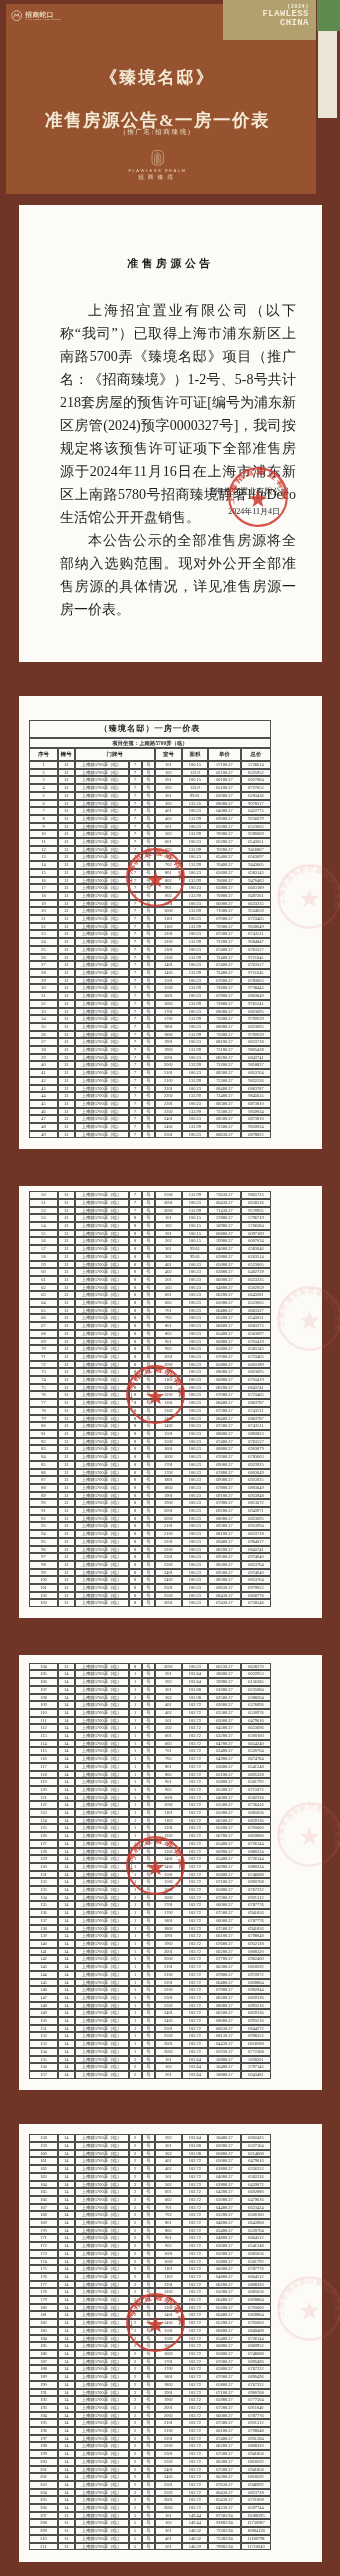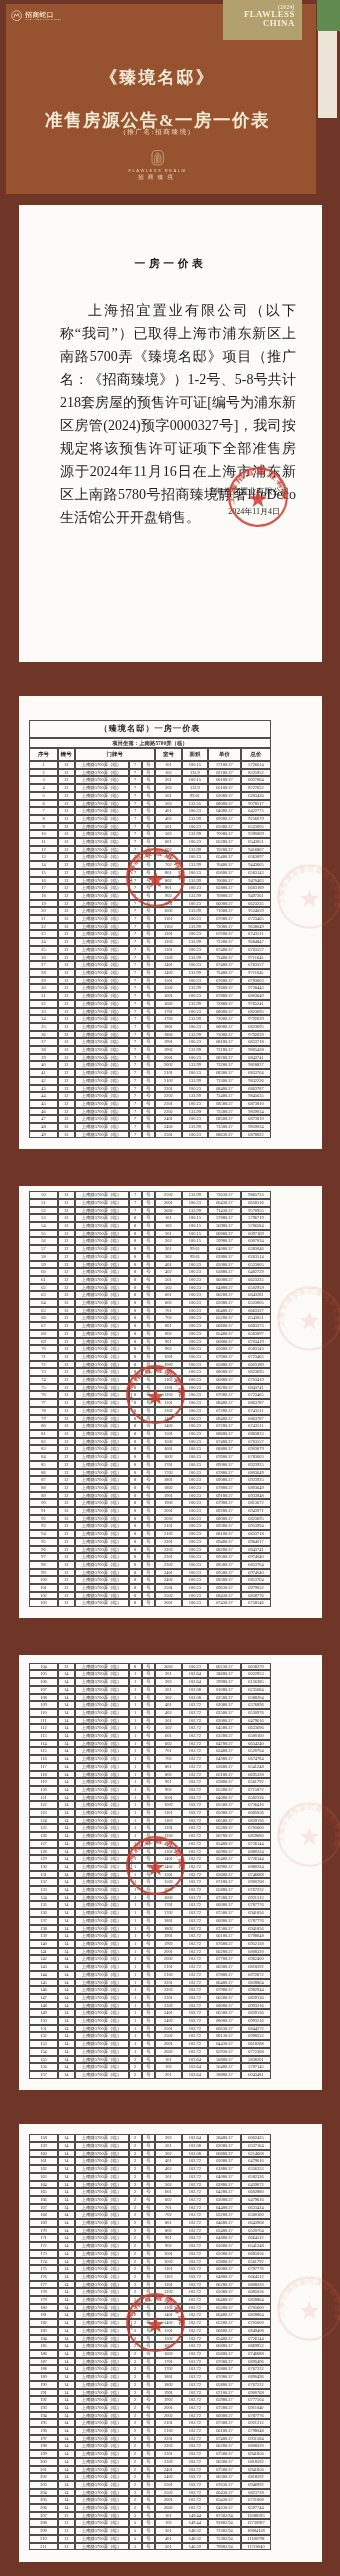--- a/index.html
+++ b/index.html
@@ -2,23 +2,23 @@
 <html style="font-size:8.2px"><head>
 <meta charset="utf-8">
 <style>
   html,body{margin:0;padding:0;background:#4a241a;}
   .canvas{position:relative;width:340px;height:3046px;margin:0 auto;background:#6F3526;
           font-family:"Liberation Serif","DejaVu Serif",serif;overflow:hidden;}
 
   
   .cover{position:absolute;left:0;top:0;width:340px;height:194px;background:#6F3526;}
   .cover-panel{position:absolute;left:5.7px;top:4.1px;width:310px;height:190px;background:#97532F;}
-  .tan-block{position:absolute;left:223px;top:0;width:79px;height:40px;background:#B3A06F;
+  .tan-block{position:absolute;left:223px;top:0;width:93px;height:40px;background:#B3A06F;
              color:#F6EDDA;text-align:right;padding:4.1px 7.2px 0 0;box-sizing:border-box;
-             font-family:Liberation Serif, serif;}
+             font-family:Liberation Mono, monospace;}
   .tan-year{font-size:5.2px;font-weight:bold;letter-spacing:0.5px;}
   .tan-realm{font-size:8.8px;font-weight:bold;line-height:8.8px;letter-spacing:0.5px;}
   .green-block{position:absolute;left:317px;top:0;width:23px;height:31px;background:#5F8C4E;}
   .cream-strip{position:absolute;left:318px;top:31px;width:19px;height:87px;background:#EAE5D6;}
   .brand{position:absolute;left:11.3px;top:10.3px;display:flex;align-items:center;color:#E9DABE;}
   .brand-icon{width:11.3px;height:11.3px;margin-right:2.6px;}
   .brand-name{font-size:6.7px;font-weight:bold;letter-spacing:0.5px;line-height:6.7px;}
   .brand-sub{font-size:2.1px;letter-spacing:0.3px;font-family:"Liberation Sans",sans-serif;}
   .cover-title{position:absolute;left:0;top:66px;width:315px;text-align:center;color:#F4EAD6;}
   .cover-title-l1{font-size:17px;font-weight:bold;letter-spacing:2.1px;}
@@ -103,23 +103,24 @@
         <path d="M7,26 V14 Q7,8 13,5 Q19,8 19,14 V26" fill="none" stroke="#E9DABE" stroke-width="0.9"></path>
         <path d="M10.5,26 V15 Q10.5,11 13,9 Q15.5,11 15.5,15 V26" fill="none" stroke="#E9DABE" stroke-width="0.9"></path>
         <line x1="13" y1="9" x2="13" y2="26" stroke="#E9DABE" stroke-width="0.9"></line>
       </svg>
       <div class="emblem-en">FLAWLESS REALM</div>
       <div class="emblem-cn">招商臻境</div>
     </div>
   </div>
 
   <div class="page" id="page-announce">
-    <div class="ann-title">一房一价表</div>
+    <div class="ann-title">准售房源公告</div>
     <div class="ann-body">
       <p>上海招宜置业有限公司（以下称“我司”）已取得上海市浦东新区上南路5700弄《臻境名邸》项目（推广名：《招商臻境》）1-2号、5-8号共计218套房屋的预售许可证[编号为浦东新区房管(2024)预字0000327号]，我司按规定将该预售许可证项下全部准售房源于2024年11月16日在上海市浦东新区上南路5780号招商臻境静奢lifeDeco生活馆公开开盘销售。</p>
+      <p>本公告公示的全部准售房源将全部纳入选购范围。现对外公开全部准售房源的具体情况，详见准售房源一房一价表。</p>
     </div>
     <div class="sig-company">上海招宜置业有限公司</div>
     <div class="sig-date">2024年11月4日</div>
     <div class="seal" style="left:208px;top:261px;width:62px;height:62px;">
         <svg viewBox="0 0 100 100">
           <defs>
             <path id="sealarc0" d="M 13,64 A 39,39 0 1 1 87,64" fill="none"></path>
           </defs>
           <circle cx="50" cy="50" r="46.5" fill="none" stroke="currentColor" stroke-width="3.5"></circle>
           <polygon fill="currentColor" points="50,39 53.65,48.98 64.27,49.36 55.9,55.92 58.82,66.14 50,60.2 41.18,66.14 44.1,55.92 35.73,49.36 46.35,48.98"></polygon>

